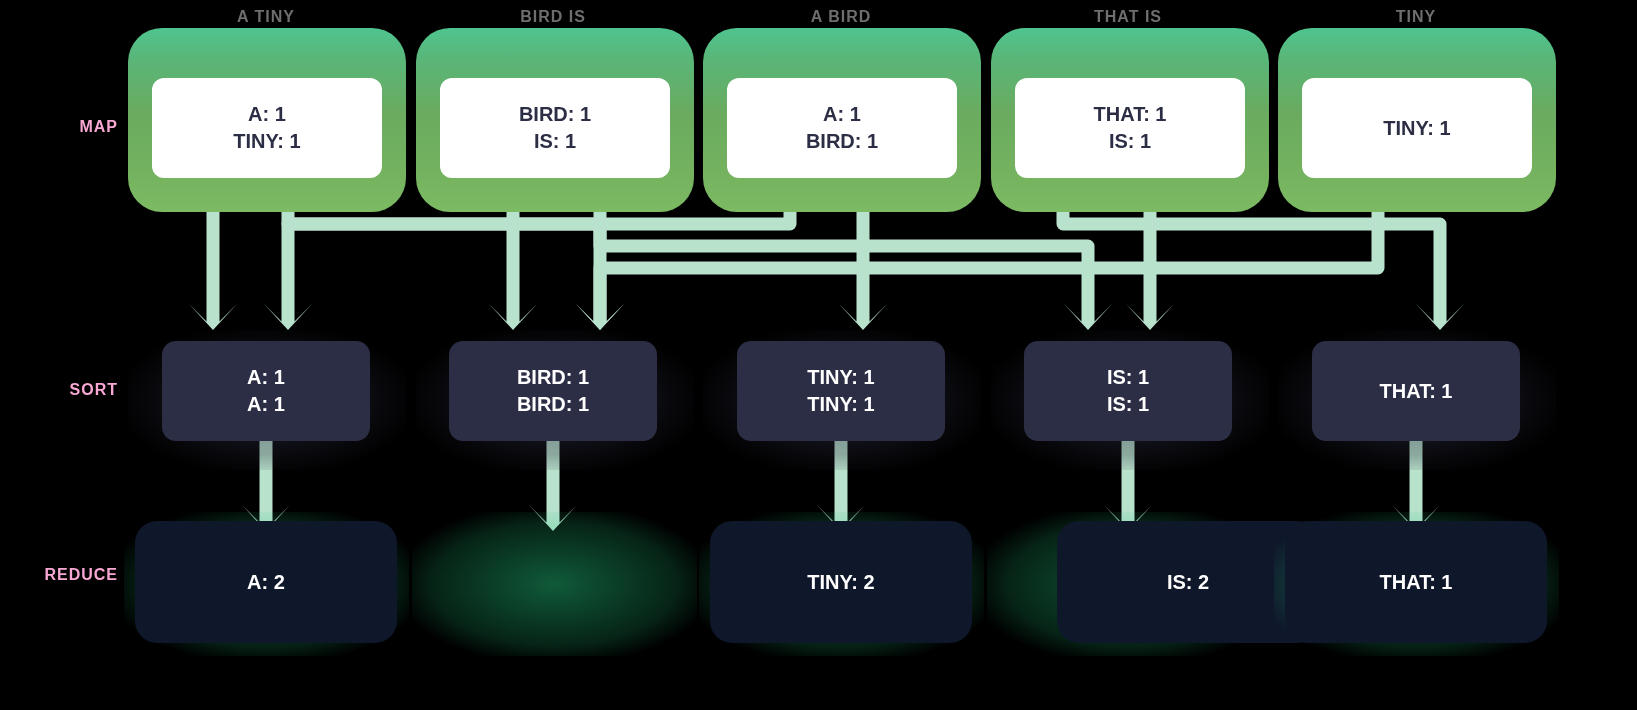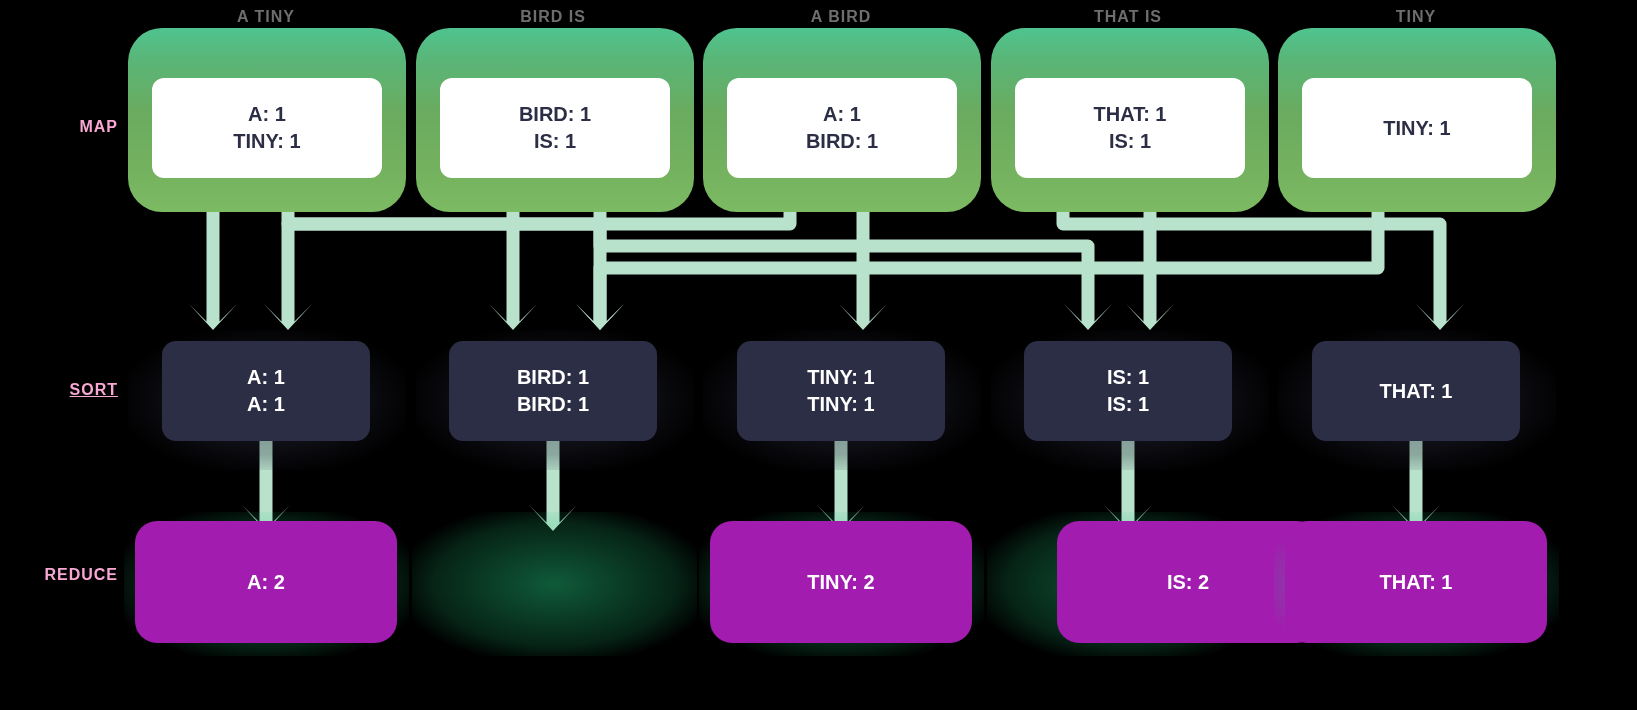--- a/index.html
+++ b/index.html
@@ -44,21 +44,21 @@
     display:flex;flex-direction:column;align-items:center;justify-content:center;
     color:#ffffff;font-size:20px;font-weight:700;line-height:27px;
   }
   .sort-halo{
     position:absolute;border-radius:40px;
     background:radial-gradient(ellipse at center, rgba(60,62,86,0.55) 0%, rgba(32,33,48,0.30) 55%, rgba(0,0,0,0) 78%);
   }
 
   
   .reduce-box{
-    position:absolute;background:#a21caf;border-radius:22px;
+    position:absolute;background:#0f172a;border-radius:22px;
     display:flex;align-items:center;justify-content:center;
     color:#ffffff;font-size:20px;font-weight:700;
   }
   .reduce-halo{
     position:absolute;border-radius:34px;
     background:radial-gradient(ellipse at center, rgba(34,200,126,0.45) 0%, rgba(34,200,126,0.18) 60%, rgba(0,0,0,0) 80%);
   }
 
   
   #wires{position:absolute;left:0;top:0;width:1637px;height:710px;pointer-events:none;}
@@ -96,21 +96,21 @@
       <path d="M 1104 505 L 1121.5 522.5 L 1121.5 505 L 1134.5 505 L 1134.5 522.5 L 1152 505 L 1128 531 Z" fill="#b9e2cd"></path>
       <path d="M 1416 441 L 1416 505" fill="none" stroke="#b9e2cd" stroke-width="13" stroke-linecap="butt" stroke-linejoin="round"></path>
       <path d="M 1392 505 L 1409.5 522.5 L 1409.5 505 L 1422.5 505 L 1422.5 522.5 L 1440 505 L 1416 531 Z" fill="#b9e2cd"></path>
     </svg>
 <div class="col-header" style="left: 126px; width: 280px;">A TINY</div>
     <div class="col-header" style="left: 413px; width: 280px;">BIRD IS</div>
     <div class="col-header" style="left: 701px; width: 280px;">A BIRD</div>
     <div class="col-header" style="left: 988px; width: 280px;">THAT IS</div>
     <div class="col-header" style="left: 1276px; width: 280px;">TINY</div>
     <div class="row-label" style="top: 118px;">MAP</div>
-    <div class="row-label" style="top: 381px; text-decoration: underline;">SORT</div>
+    <div class="row-label" style="top: 381px;">SORT</div>
     <div class="row-label" style="top: 566px;">REDUCE</div>
     <div class="map-outer" style="left: 128px; top: 28px; width: 278px; height: 184px;"></div>
     <div class="map-inner" style="left: 152px; top: 78px; width: 230px; height: 100px;">
       <div class="kv">A: 1</div>
       <div class="kv">TINY: 1</div>
     </div>
     <div class="map-outer" style="left: 416px; top: 28px; width: 278px; height: 184px;"></div>
     <div class="map-inner" style="left: 440px; top: 78px; width: 230px; height: 100px;">
       <div class="kv">BIRD: 1</div>
       <div class="kv">IS: 1</div>

